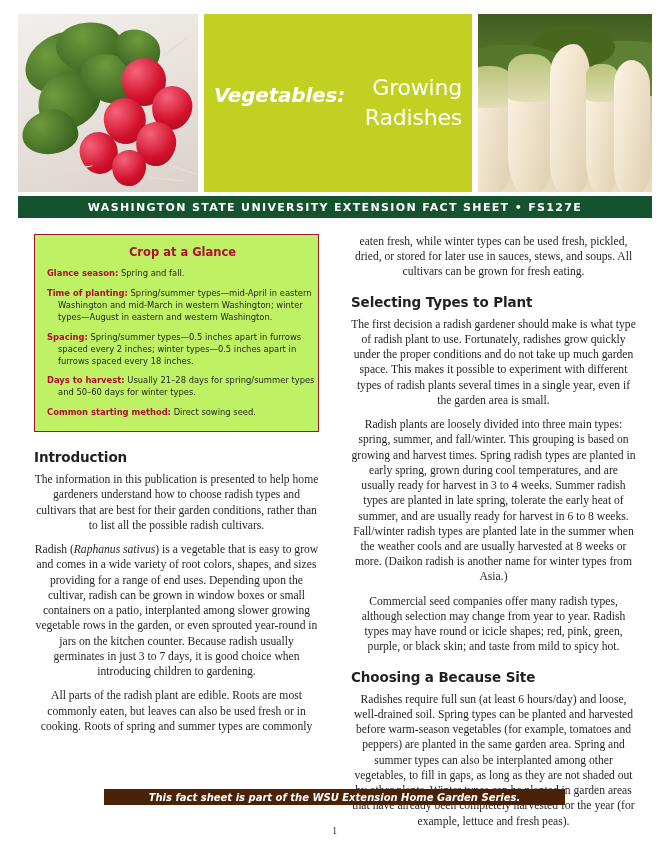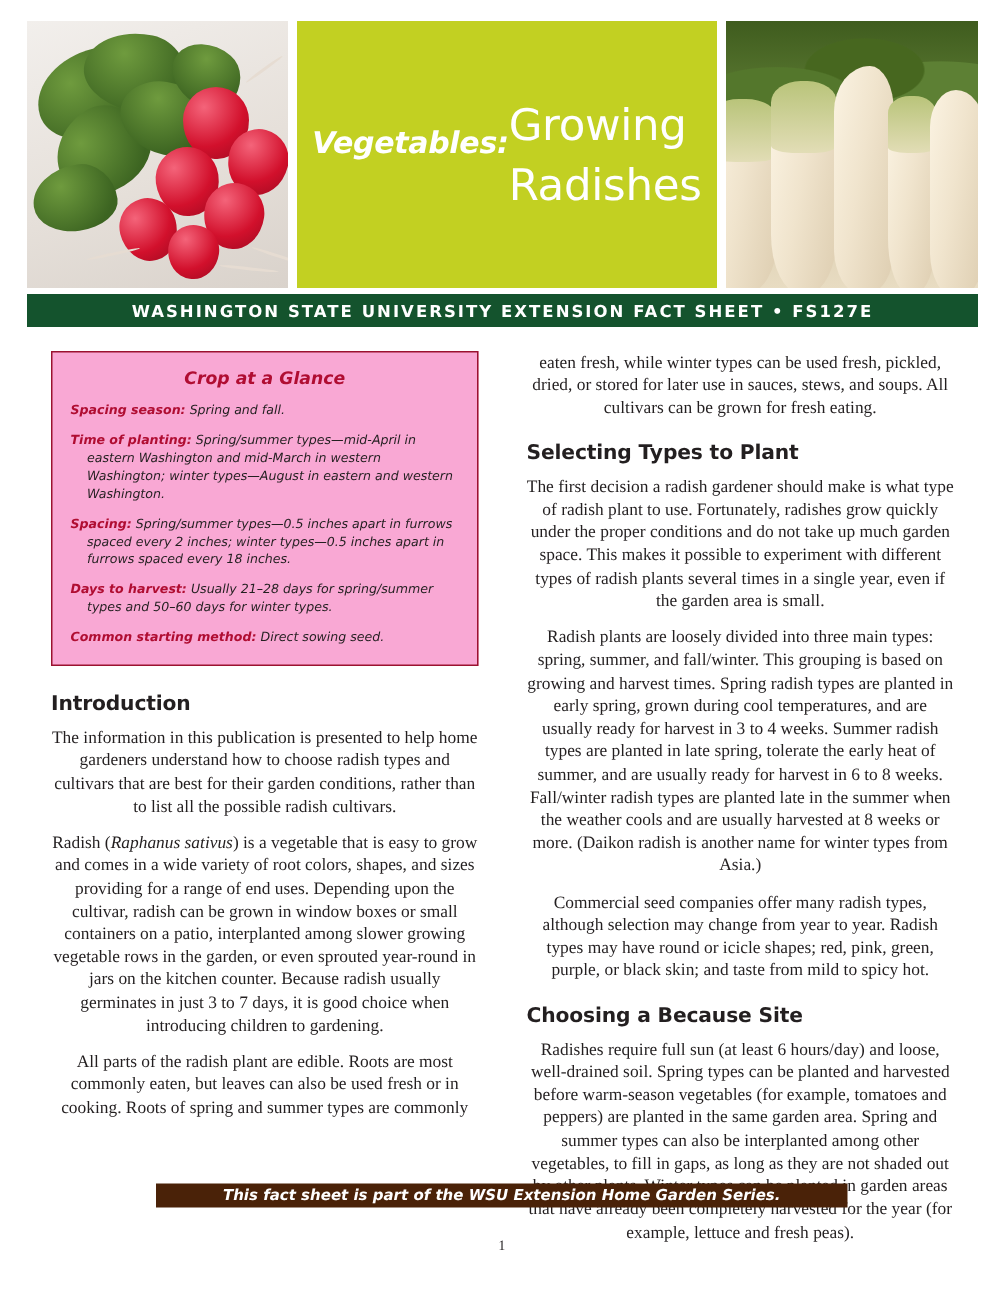--- a/index.html
+++ b/index.html
@@ -48,23 +48,23 @@
     font-family: "DejaVu Sans", sans-serif;
     font-style: italic;
     font-weight: bold;
     font-size: 20px;
     color: #ffffff;
     letter-spacing: -0.2px;
     margin-bottom: 16px;
   }
   .title-main {
     font-family: "DejaVu Sans", sans-serif;
-    font-size: 29px;
+    font-size: 22px;
     color: #ffffff;
-    text-align: left;
+    text-align: right;
     line-height: 1.38;
     letter-spacing: -0.2px;
   }
   .photo-daikon {
     width: 174px;
     height: 178px;
     background: #d8c9a8;
   }
 
   
@@ -132,25 +132,24 @@
     left: 34px;
     top: 234px;
     width: 602px;
     display: flex;
     gap: 32px;
   }
   .col { width: 285px; }
 
   
   .crop-box {
-    background: #f9a8d4;
+    background: #bef264;
     border: 1.5px solid #9b1230;
-    padding: 10px 12px 12px 12px;
+    padding: 10px 0 12px 12px;
     box-sizing: border-box;
-    font-style: italic;
   }
   .crop-title {
     font-family: "DejaVu Sans", sans-serif;
     font-size: 11.5px;
     font-weight: bold;
     color: #b00d32;
     text-align: center;
     margin-bottom: 9px;
   }
   .crop-item {
@@ -273,21 +272,21 @@
 </div>
 
 <div class="columns">
 
   <div class="col">
 
     <div class="crop-box">
       <div class="crop-title">Crop at a Glance</div>
 
       <div class="crop-item">
-        <span class="crop-label">Spacing season:</span><span> Spring and fall.</span>
+        <span class="crop-label">Glance season:</span><span> Spring and fall.</span>
       </div>
       <div class="crop-item">
         <span class="crop-label">Time of planting:</span><span> Spring/summer types—mid-April in eastern Washington and mid-March in western Washington; winter types—August in eastern and western Washington.</span>
       </div>
       <div class="crop-item">
         <span class="crop-label">Spacing:</span><span> Spring/summer types—0.5 inches apart in furrows spaced every 2 inches; winter types—0.5 inches apart in furrows spaced every 18 inches.</span>
       </div>
       <div class="crop-item">
         <span class="crop-label">Days to harvest:</span><span> Usually 21–28 days for spring/summer types and 50–60 days for winter types.</span>
       </div>

